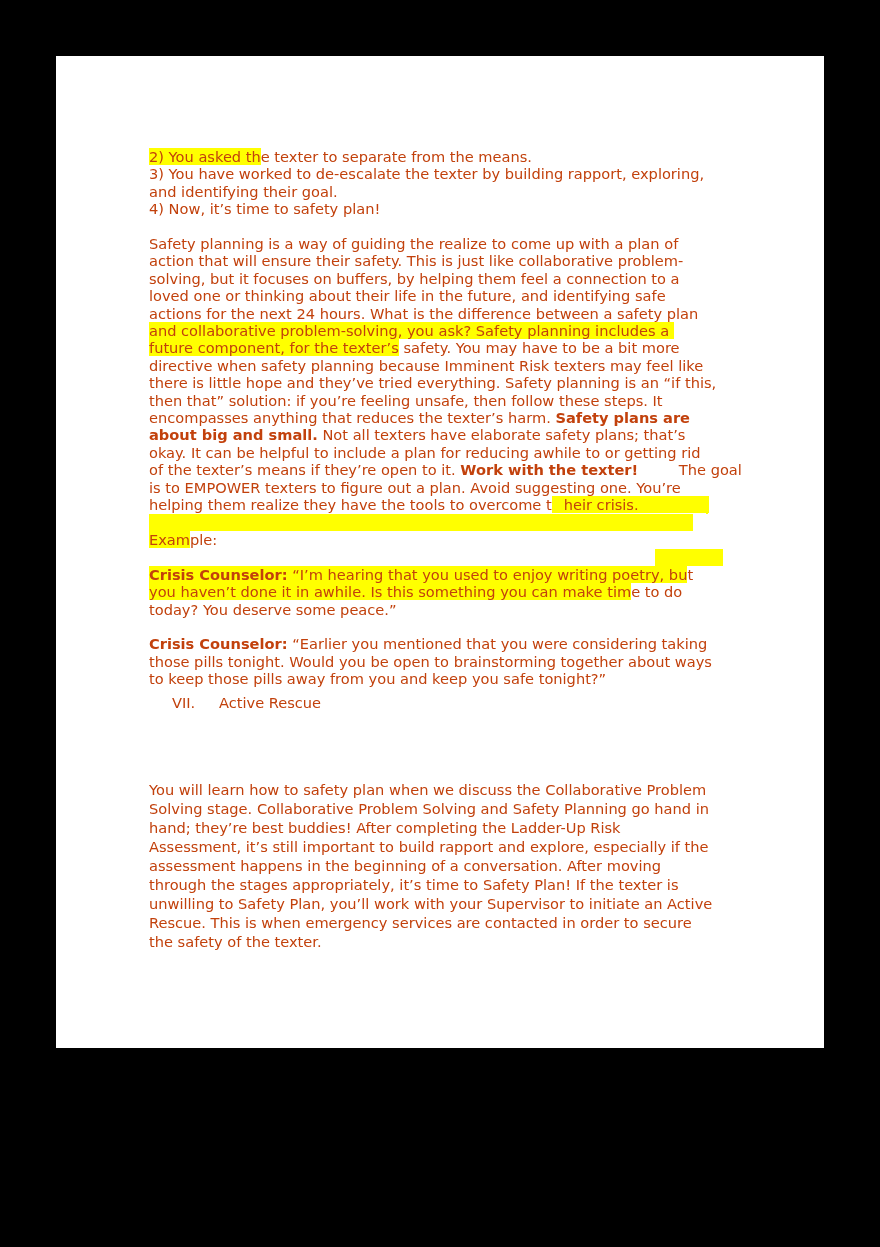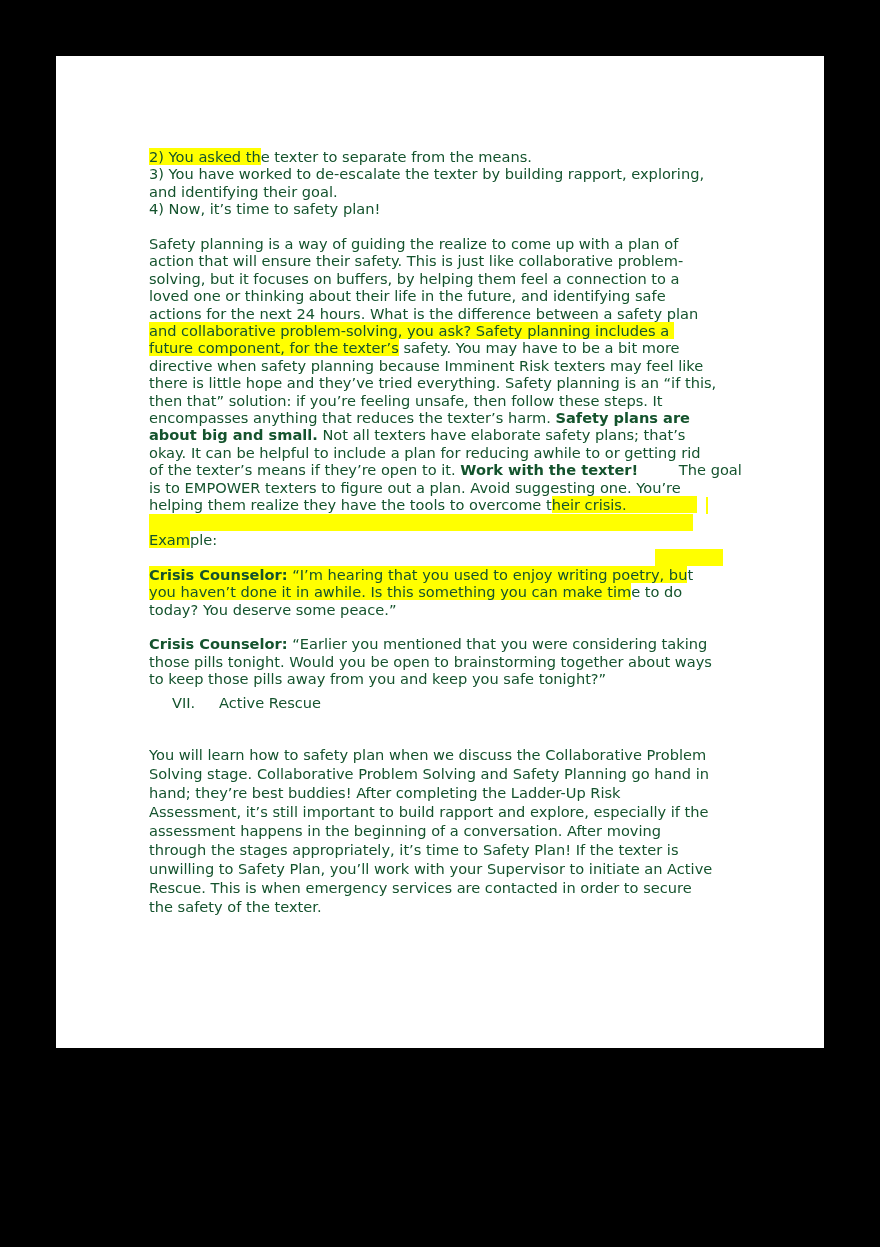--- a/index.html
+++ b/index.html
@@ -15,21 +15,21 @@
       width: 768px; height: 992px;
       background: #ffffff;
     }
     .content {
       position: absolute;
       left: 93px; top: 92px;
       width: 590px;
       font-family: "DejaVu Sans", sans-serif;
       font-size: 14.6px;
       line-height: 17.4px;
-      color: #14532d;
+      color: #c2410c;
     }
     .content p { margin: 0; }
     .gap { height: 17.4px; }
     .hl { background: #ffff00; }
     b { font-weight: bold; }
     .heading {
       position: relative;
       height: 17.4px;
       margin-top: 6px;
     }
@@ -69,21 +69,21 @@
       <p class="nowrap"><span class="hl" style="white-space:pre;">and collaborative problem-solving, you ask? Safety planning includes a </span></p>
       <p class="nowrap"><span class="hl">future component, for the texter’s</span><span style="white-space:pre;"> safety. You may have to be a bit more</span></p>
       <p class="nowrap">directive when safety planning because Imminent Risk texters may feel like</p>
       <p class="nowrap">there is little hope and they’ve tried everything. Safety planning is an “if this,</p>
       <p class="nowrap">then that” solution: if you’re feeling unsafe, then follow these steps. It</p>
       <p class="nowrap"><span style="white-space:pre;">encompasses anything that reduces the texter’s harm. </span><b>Safety plans are</b></p>
       <p class="nowrap"><b>about big and small.</b><span style="white-space:pre;"> Not all texters have elaborate safety plans; that’s</span></p>
       <p class="nowrap">okay. It can be helpful to include a plan for reducing awhile to or getting rid</p>
       <p class="nowrap"><span style="white-space:pre;">of the texter’s means if they’re open to it. </span><b>Work with the texter!</b><span style="white-space:pre;margin-left:36px;"> The goal</span></p>
       <p class="nowrap">is to EMPOWER texters to figure out a plan. Avoid suggesting one. You’re</p>
-      <p class="nowrap"><span>helping them realize they have the tools to overcome t</span><span class="hl" style="padding-right:70px;">heir crisis.</span></p>
+      <p class="nowrap"><span>helping them realize they have the tools to overcome t</span><span class="hl" style="padding-right:70px;padding-left:12px;">heir crisis.</span></p>
     </div>
 
     <div class="gap"></div>
 
     <p><span class="hl">Exam</span><span>ple:</span></p>
 
     <div class="gap"></div>
 
     <div>
       <p class="nowrap"><span class="hl"><b>Crisis Counselor:</b><span style="white-space:pre;"> “I’m hearing that you used to enjoy writing poetry, bu</span></span><span>t</span></p>
@@ -99,21 +99,21 @@
       <p class="nowrap">to keep those pills away from you and keep you safe tonight?”</p>
     </div>
 
     <div class="heading">
       <span class="num">VII.</span>
       <span class="title">Active Rescue</span>
     </div>
 
     <div style="height:34px;"></div>
 
-    <div style="line-height:19px;">
+    <div style="line-height:19px;margin-top:35px;">
       <p class="nowrap">You will learn how to safety plan when we discuss the Collaborative Problem</p>
       <p class="nowrap">Solving stage. Collaborative Problem Solving and Safety Planning go hand in</p>
       <p class="nowrap">hand; they’re best buddies! After completing the Ladder-Up Risk</p>
       <p class="nowrap">Assessment, it’s still important to build rapport and explore, especially if the</p>
       <p class="nowrap">assessment happens in the beginning of a conversation. After moving</p>
       <p class="nowrap">through the stages appropriately, it’s time to Safety Plan! If the texter is</p>
       <p class="nowrap">unwilling to Safety Plan, you’ll work with your Supervisor to initiate an Active</p>
       <p class="nowrap">Rescue. This is when emergency services are contacted in order to secure</p>
       <p class="nowrap">the safety of the texter.</p>
     </div>

